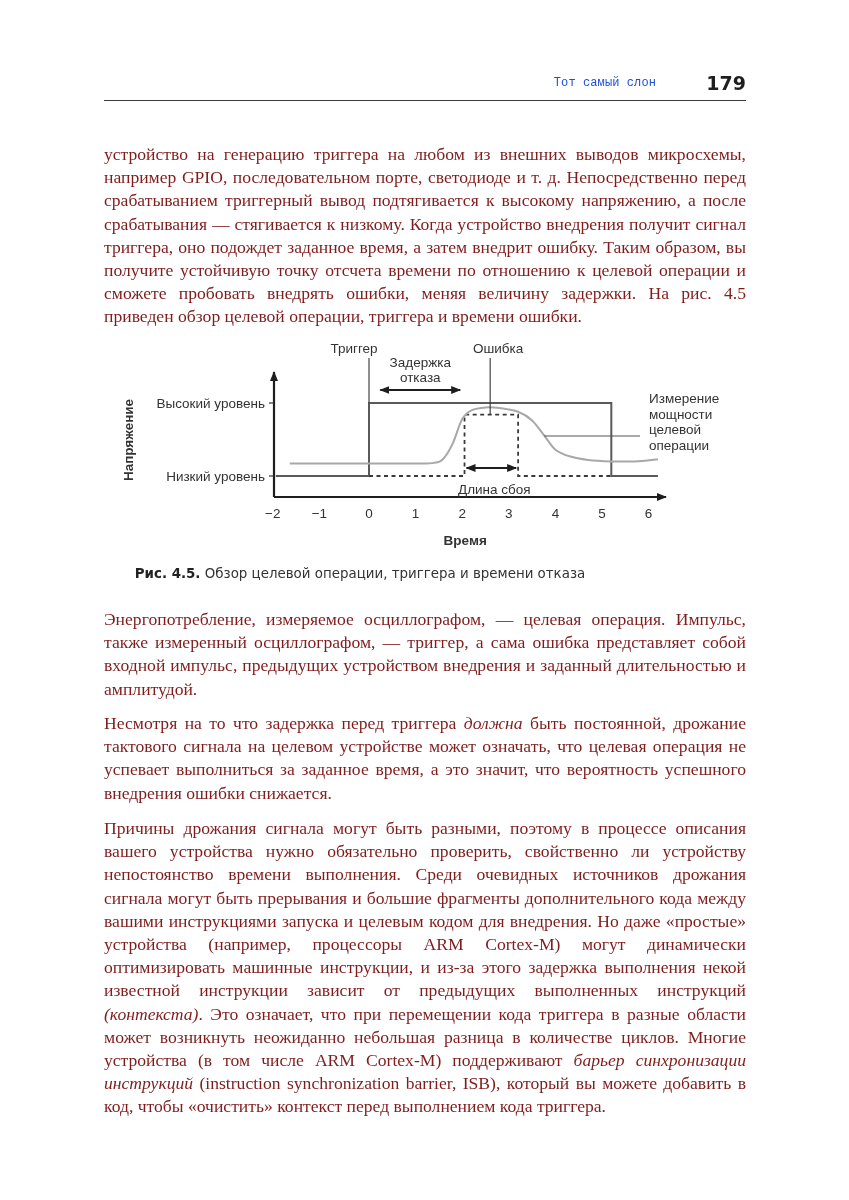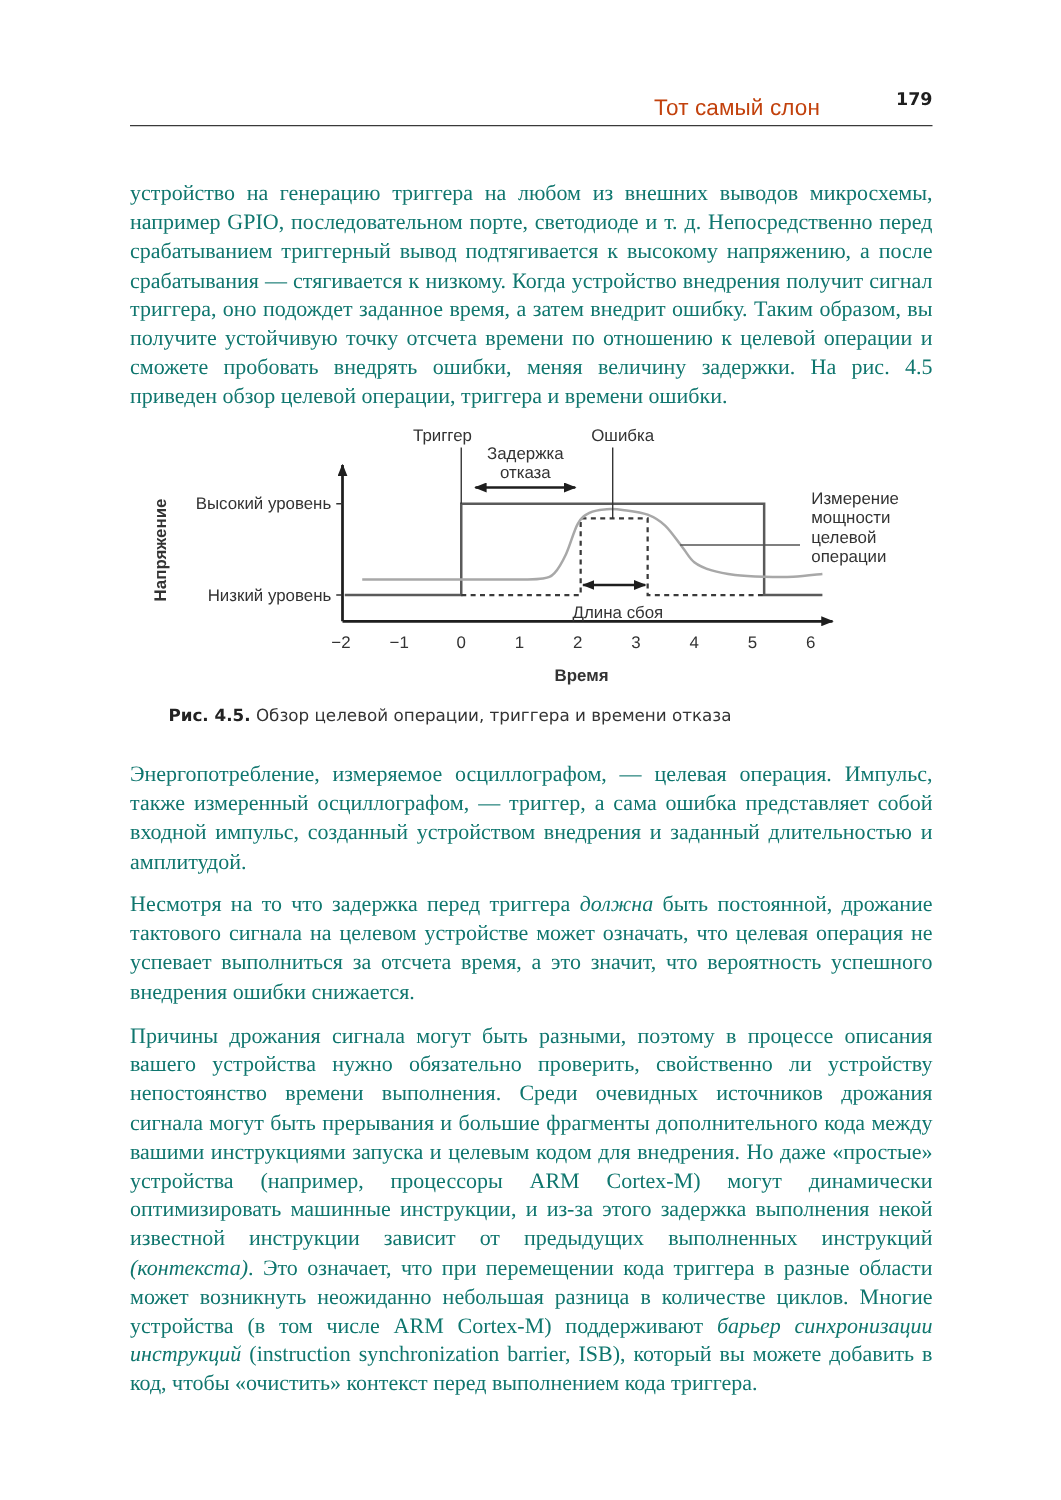--- a/index.html
+++ b/index.html
@@ -1,20 +1,20 @@
 <!DOCTYPE html>
 <html><head>
 <meta charset="utf-8">
 <style>
   html, body { margin:0; padding:0; background:#ffffff; }
   body { width:849px; height:1200px; position:relative; overflow:hidden; color:#2a2a2a; }
   .header { position:absolute; left:104px; top:72px; width:642px; height:28px; border-bottom:1.3px solid #3a3a3a; }
-  .running-title { position:absolute; right:90px; top:4px; font-family:Liberation Sans, sans-serif; font-size:18px; color:#c2410c; letter-spacing:0.1px; }
-  .page-number { position:absolute; right:0; top:0px; font-family:"DejaVu Sans", sans-serif; font-weight:bold; font-size:14px; color:#1f1f1f; }
-  .para { position:absolute; left:104px; width:642px; font-family:"Liberation Serif", serif; font-size:17.6px; line-height:23.2px; text-align:justify; color:#0f766e; margin:0; }
+  .running-title { position:absolute; right:90px; top:4px; font-family:Liberation Mono, monospace; font-size:12px; color:#1d4ed8; letter-spacing:0.1px; }
+  .page-number { position:absolute; right:0; top:0px; font-family:"DejaVu Sans", sans-serif; font-weight:bold; font-size:19px; color:#1f1f1f; }
+  .para { position:absolute; left:104px; width:642px; font-family:"Liberation Serif", serif; font-size:17.6px; line-height:23.2px; text-align:justify; color:#7f1d1d; margin:0; }
   .para em { }
   .figure { position:absolute; left:0; top:330px; width:849px; height:260px; }
   .figure svg { position:absolute; left:0; top:0; }
   .caption { position:absolute; left:0; width:720px; top:566px; text-align:center; font-family:"DejaVu Sans", sans-serif; font-size:13.4px; color:#333; }
   .caption b { font-weight:bold; color:#222; }
   svg text { font-family:"Liberation Sans", sans-serif; fill:#333; }
 </style>
 </head>
 <body>
 
@@ -77,17 +77,17 @@
         <text x="649" y="434" font-size="13.5" text-anchor="start">целевой</text>
         <text x="649" y="449.5" font-size="13.5" text-anchor="start">операции</text>
       </g>
   </svg>
 </div>
 
 <div class="caption">
   <b>Рис. 4.5.</b><span> Обзор целевой операции, триггера и времени отказа</span>
 </div>
 
-<p class="para" style="top:608px;">Энергопотребление, измеряемое осциллографом, — целевая операция. Импульс, также измеренный осциллографом, — триггер, а сама ошибка представляет собой входной импульс, созданный устройством внедрения и заданный длительностью и амплитудой.</p>
+<p class="para" style="top:608px;">Энергопотребление, измеряемое осциллографом, — целевая операция. Импульс, также измеренный осциллографом, — триггер, а сама ошибка представляет собой входной импульс, предыдущих устройством внедрения и заданный длительностью и амплитудой.</p>
 
-<p class="para" style="top:712px;"><span>Несмотря на то что задержка перед триггера </span><em>должна</em><span> быть постоянной, дрожание тактового сигнала на целевом устройстве может означать, что целевая операция не успевает выполниться за отсчета время, а это значит, что вероятность успешного внедрения ошибки снижается.</span></p>
+<p class="para" style="top:712px;"><span>Несмотря на то что задержка перед триггера </span><em>должна</em><span> быть постоянной, дрожание тактового сигнала на целевом устройстве может означать, что целевая операция не успевает выполниться за заданное время, а это значит, что вероятность успешного внедрения ошибки снижается.</span></p>
 
 <p class="para" style="top:817px;"><span>Причины дрожания сигнала могут быть разными, поэтому в процессе описания вашего устройства нужно обязательно проверить, свойственно ли устройству непостоянство времени выполнения. Среди очевидных источников дрожания сигнала могут быть прерывания и большие фрагменты дополнительного кода между вашими инструкциями запуска и целевым кодом для внедрения. Но даже «простые» устройства (например, процессоры ARM Cortex-M) могут динамически оптимизировать машинные инструкции, и из-за этого задержка выполнения некой известной инструкции зависит от предыдущих выполненных инструкций </span><em>(контекста)</em><span>. Это означает, что при перемещении кода триггера в разные области может возникнуть неожиданно небольшая разница в количестве циклов. Многие устройства (в том числе ARM Cortex-M) поддерживают </span><em>барьер синхронизации инструкций</em><span> (instruction synchronization barrier, ISB), который вы можете добавить в код, чтобы «очистить» контекст перед выполнением кода триггера.</span></p>
 
 </body></html>

